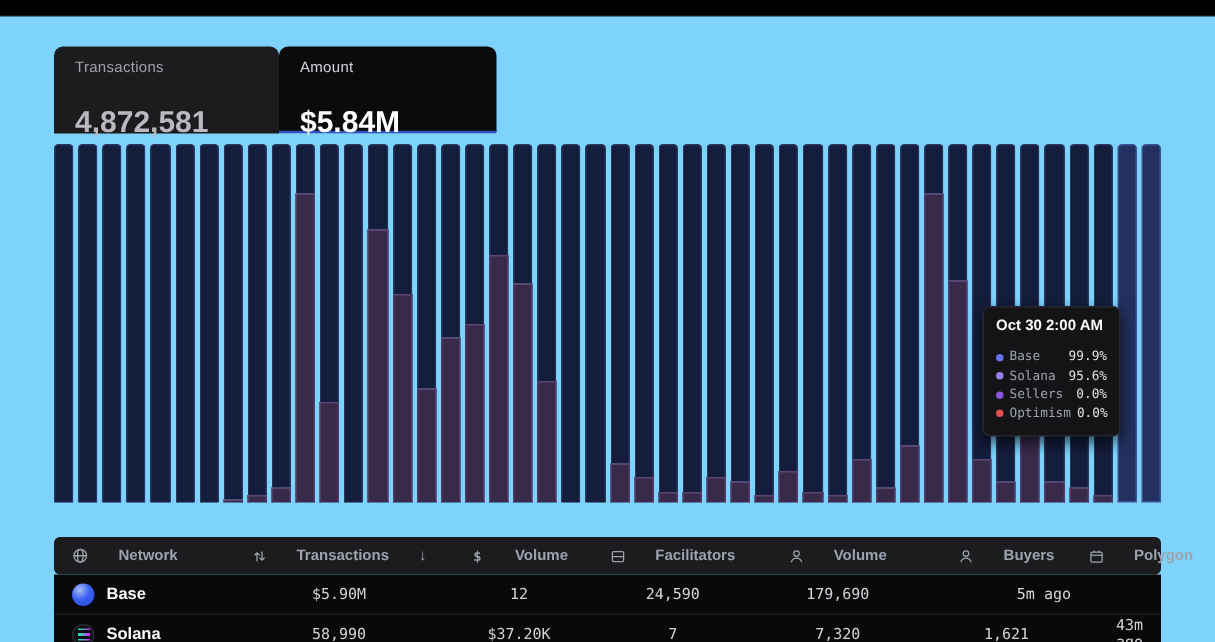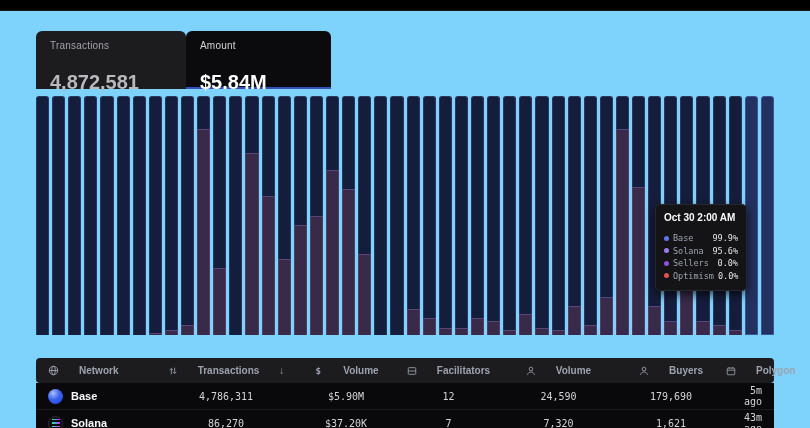--- a/index.html
+++ b/index.html
@@ -344,38 +344,37 @@
             </svg>
           <span>Polygon</span>
         </div>
       </div>
 
       <div class="t-grid t-row">
         <div class="cell first">
           <span class="net-logo logo-base"></span>
           <span>Base</span>
         </div>
-        <div class="cell">4,786,311</div>
         <div class="cell">$5.90M</div>
         <div class="cell">12</div>
         <div class="cell">24,590</div>
         <div class="cell">179,690</div>
         <div class="cell last">5m ago</div>
       </div>
 
       <div class="t-grid t-row">
         <div class="cell first">
           <span class="net-logo logo-solana">
               <i></i>
               <i></i>
               <i></i>
             </span>
           <span>Solana</span>
         </div>
-        <div class="cell">86,270</div>
+        <div class="cell">58,990</div>
         <div class="cell">$37.20K</div>
         <div class="cell">7</div>
         <div class="cell">7,320</div>
         <div class="cell">1,621</div>
         <div class="cell last">43m ago</div>
       </div>
 
     </div>
 
   </div>

